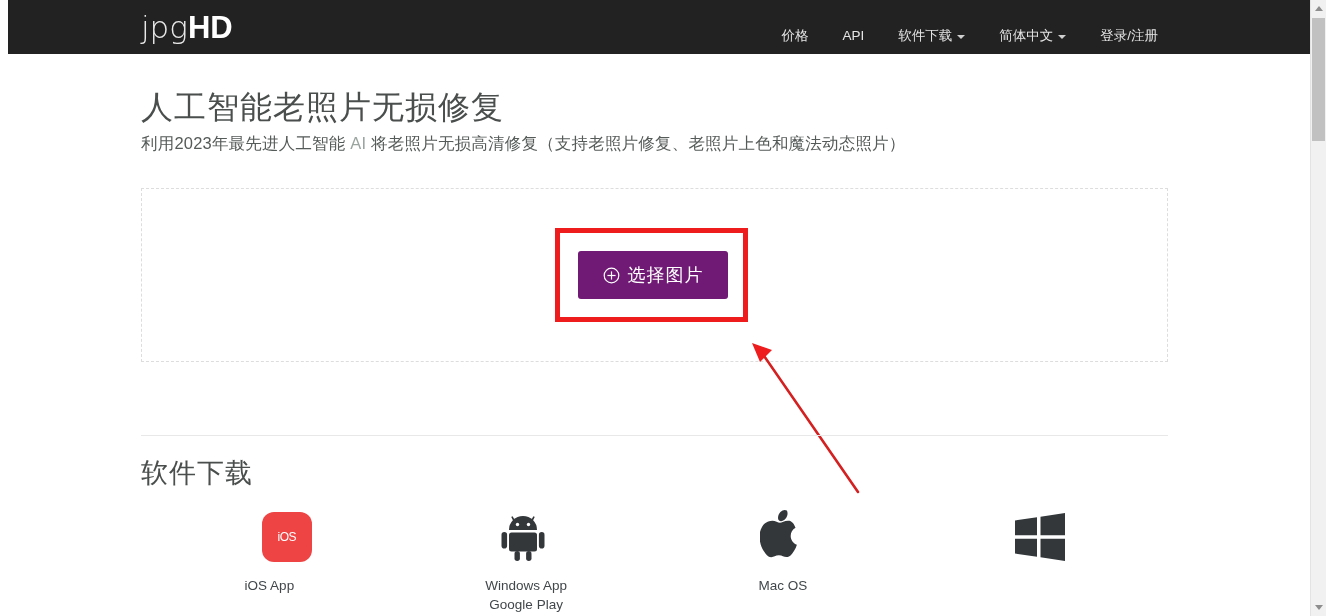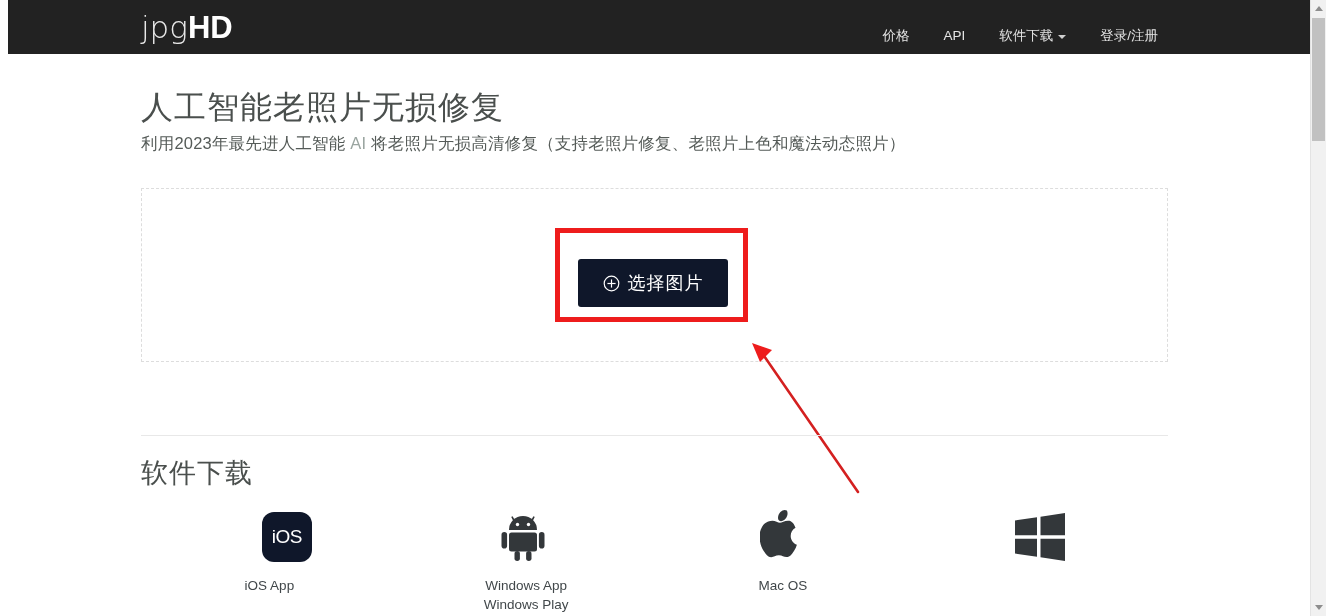--- a/index.html
+++ b/index.html
@@ -110,33 +110,32 @@
     border: 1px dashed #dddddd;
     background: #ffffff;
   }
 
   .select-btn {
     position: absolute;
     left: 578px;
     top: 251px;
     width: 150px;
     height: 48px;
-    background: #0f172a;
+    background: #701a75;
     border: none;
     border-radius: 3px;
     color: #ffffff;
     font-size: 18px;
     font-family: "Liberation Sans", sans-serif;
     display: flex;
     align-items: center;
     justify-content: center;
     gap: 8px;
     cursor: pointer;
     letter-spacing: 1px;
-    margin-top: 8px;
   }
   .select-btn .plus-circle {
     display: inline-block;
     width: 17px; height: 17px;
     position: relative;
     top: 0px;
   }
 
   
   .annot-box {
@@ -204,24 +203,24 @@
   .dl-label {
     margin-top: 10px;
     font-size: 13.5px;
     color: #41474a;
     text-align: center;
     line-height: 19px;
     white-space: nowrap;
   }
   .ios-badge {
     width: 50px; height: 50px;
-    background: #0f172a;
+    background: #ef4444;
     border-radius: 12px;
     color: #ffffff;
-    font-size: 19px;
+    font-size: 12px;
     display: flex;
     align-items: center;
     justify-content: center;
     letter-spacing: -0.5px;
     margin-left: 35px;
   }
 
   
   .scrollbar {
     position: absolute;
@@ -278,20 +277,24 @@
 
       <div class="nav-links">
         <div class="nav-item">
           <span>价格</span>
         </div>
         <div class="nav-item">
           <span>API</span>
         </div>
         <div class="nav-item">
           <span>软件下载</span>
+          <span class="caret"></span>
+        </div>
+        <div class="nav-item">
+          <span>简体中文</span>
           <span class="caret"></span>
         </div>
         <div class="nav-item">
           <span>登录/注册</span>
         </div>
       </div>
     </div>
 
     <h1 class="hero-title">人工智能老照片无损修复</h1>
 
@@ -348,21 +351,21 @@
               <rect x="9" y="22.5" width="28" height="19" rx="2.5"></rect>
               <rect x="1.5" y="22" width="5.6" height="16.5" rx="2.8"></rect>
               <rect x="38.9" y="22" width="5.6" height="16.5" rx="2.8"></rect>
               <rect x="14.5" y="41" width="5.4" height="10" rx="2.7"></rect>
               <rect x="26.1" y="41" width="5.4" height="10" rx="2.7"></rect>
             </g>
           </svg>
         </div>
         <div class="dl-label">
           <div>Windows App</div>
-          <div>Windows Play</div>
+          <div>Google Play</div>
         </div>
       </div>
 
       <div class="dl-item">
         <div class="dl-icon">
           <svg width="46" height="56" viewBox="0 0 46 56" aria-hidden="true">
             <g fill="#33373a">
               <path d="M26.8 1.5 c1.6 2.6 .6 6.4 -1.6 8.6 c-2.1 2.2 -4.9 2.9 -6.4 1.1 c-1.5 -1.9 -.6 -6 1.6 -8.2 C22.5 .9 25 .4 26.8 1.5 z"></path>
               <path d="M35.5 18.8 c-3.2 1.9 -4.9 5 -4.8 8.5 c.1 4 2.7 7.2 6.2 8.5 c-.7 2.1 -1.6 4.2 -2.9 6.2 c-2 3 -4.1 6 -7.3 6.1 c-3.1 .1 -4.2 -1.8 -7.8 -1.8 c-3.6 0 -4.8 1.8 -7.7 1.9 c-3.1 .1 -5.5 -3.3 -7.5 -6.2 C -.3 36.1 -2.4 25.2 2 17.9 c2.2 -3.7 6 -6 10.2 -6.1 c3 -.1 5.8 2 7.7 2 c1.8 0 5.3 -2.5 8.9 -2.1 C30.3 11.8 33.6 13.1 35.5 18.8 z"></path>
             </g>

